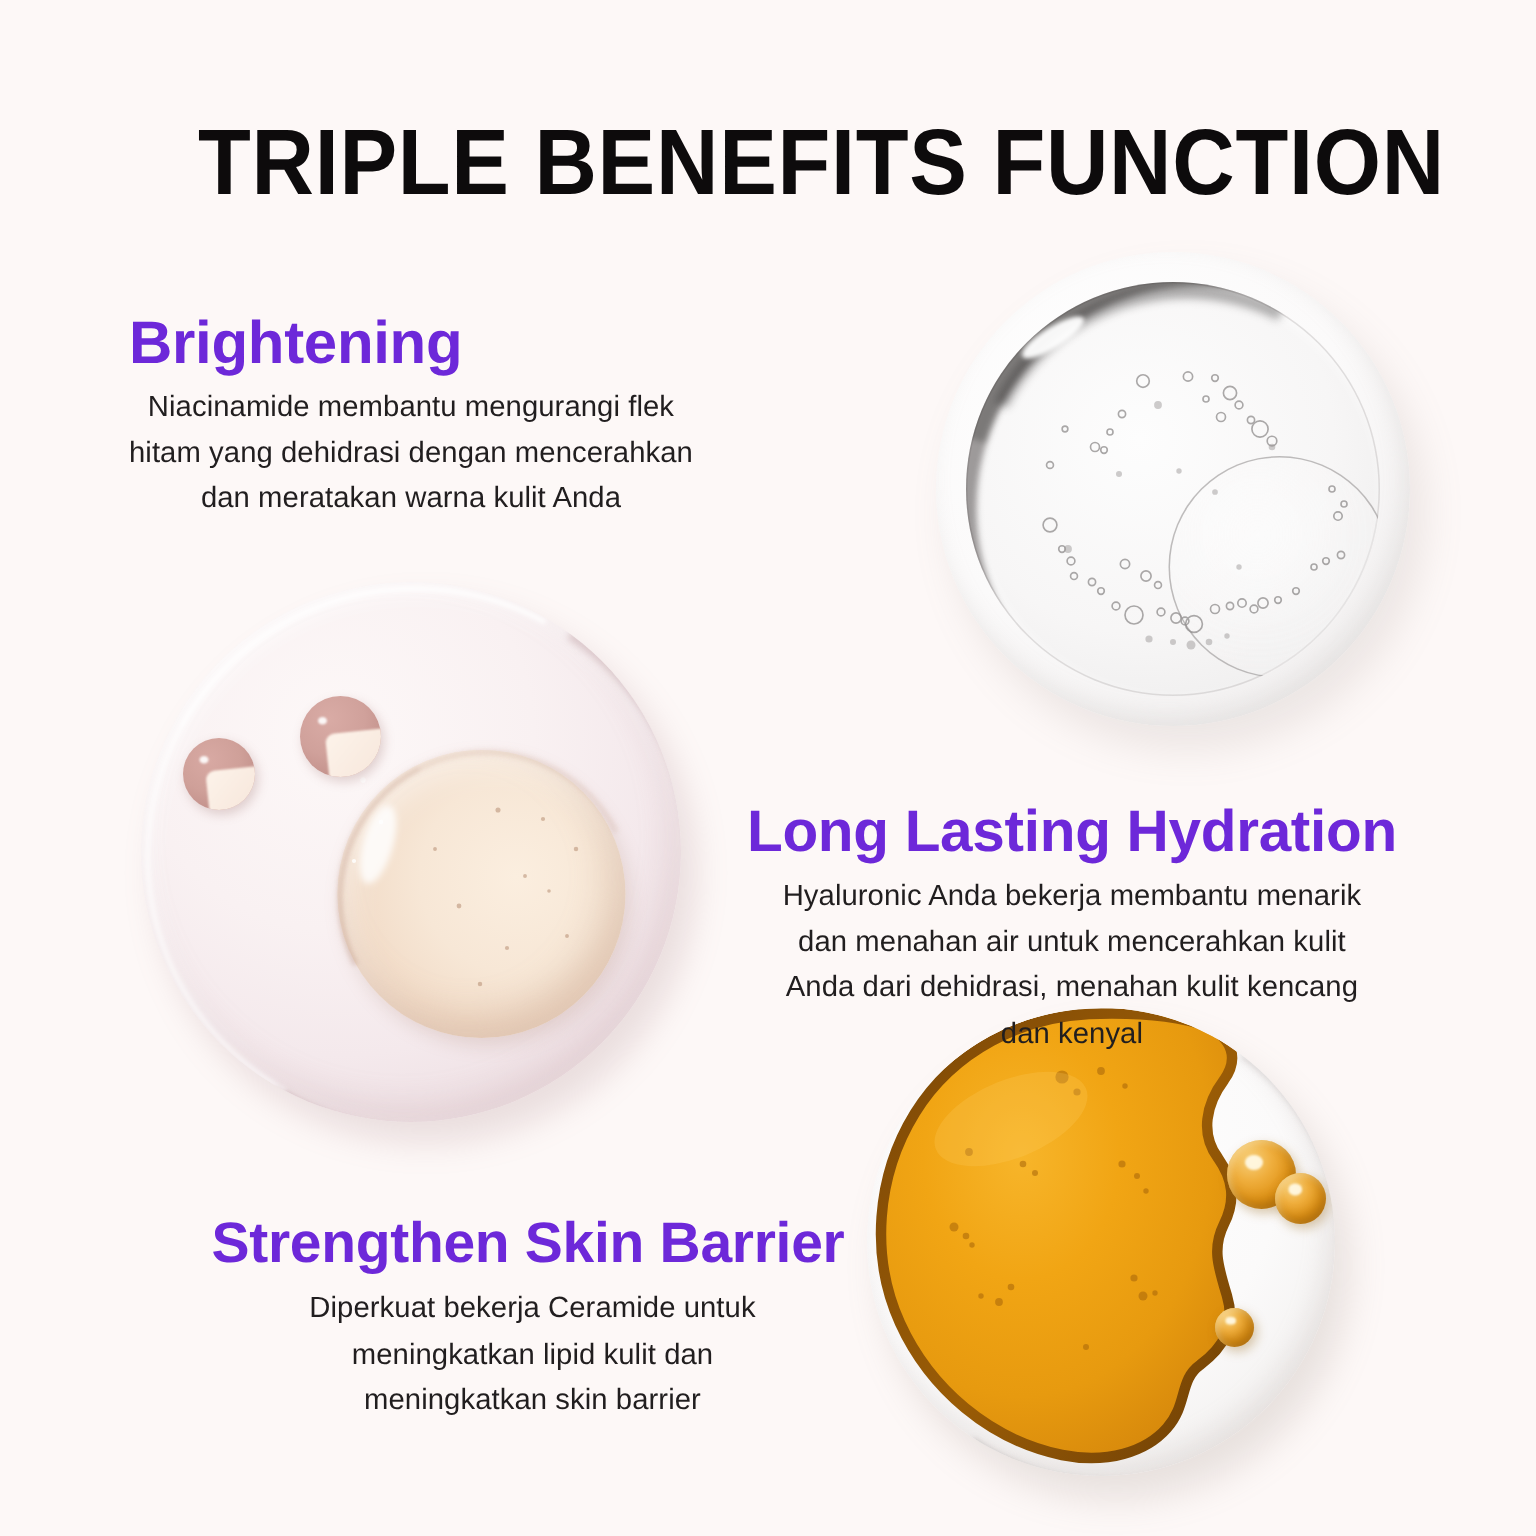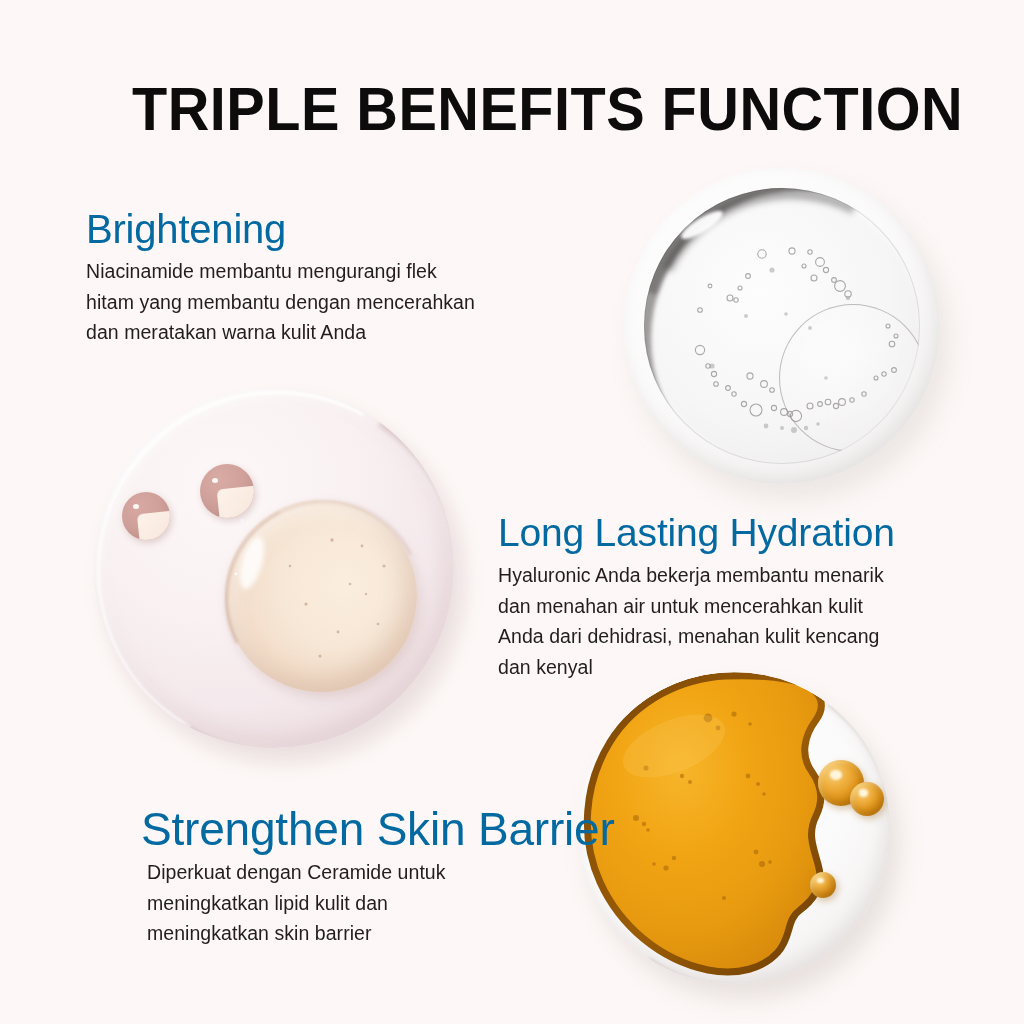--- a/index.html
+++ b/index.html
@@ -36,45 +36,45 @@
     letter-spacing: 0.5px;
     color: #0d0b0c;
     transform: scaleX(0.93);
     transform-origin: left top;
     white-space: nowrap;
   }
 
   
   .block { position: absolute; }
   .block .head {
-    font-weight: 400;
-    color: #0369a1;
+    font-weight: 700;
+    color: #6d28d9;
     font-size: 40px;
     line-height: 46px;
     letter-spacing: -0.2px;
     white-space: nowrap;
   }
   .block .body {
     font-weight: 400;
     color: #211e1f;
     font-size: 19.5px;
     line-height: 30.5px;
     letter-spacing: 0.05px;
   }
-  .block .body div { white-space: nowrap; }
+  .block .body div { white-space: nowrap; text-align: center; }
 
   #block-brightening { left: 86px; top: 206px; }
   #block-brightening .body { margin-top: 4px; }
 
-  #block-hydration  { left: 498px; top: 510px; }
+  #block-hydration  { left: 498px; top: 532px; }
   #block-hydration .head { font-size: 39px; }
   #block-hydration .body { margin-top: 4px; }
 
   #block-barrier    { left: 141px; top: 806px; }
-  #block-barrier .head { font-size: 46px; }
+  #block-barrier .head { font-size: 38px; }
   #block-barrier .body { margin-top: 5px; margin-left: 6px; }
 
   
   #swatch-clear {
     position: absolute;
     left: 624px;
     top: 168px;
     width: 316px;
     height: 316px;
   }
@@ -507,37 +507,37 @@
       <div class="odrop" id="odrop-3">
         <div class="hl"></div>
       </div>
     </div>
   </div>
 
   <div class="block" id="block-brightening">
     <div class="head">Brightening</div>
     <div class="body">
       <div>Niacinamide membantu mengurangi flek</div>
-      <div>hitam yang membantu dengan mencerahkan</div>
+      <div>hitam yang dehidrasi dengan mencerahkan</div>
       <div>dan meratakan warna kulit Anda</div>
     </div>
   </div>
 
   <div class="block" id="block-hydration">
     <div class="head">Long Lasting Hydration</div>
     <div class="body">
       <div>Hyaluronic Anda bekerja membantu menarik</div>
       <div>dan menahan air untuk mencerahkan kulit</div>
       <div>Anda dari dehidrasi, menahan kulit kencang</div>
       <div>dan kenyal</div>
     </div>
   </div>
 
   <div class="block" id="block-barrier">
     <div class="head">Strengthen Skin Barrier</div>
     <div class="body">
-      <div>Diperkuat dengan Ceramide untuk</div>
+      <div>Diperkuat bekerja Ceramide untuk</div>
       <div>meningkatkan lipid kulit dan</div>
       <div>meningkatkan skin barrier</div>
     </div>
   </div>
 
 </div>
 
 </body></html>

